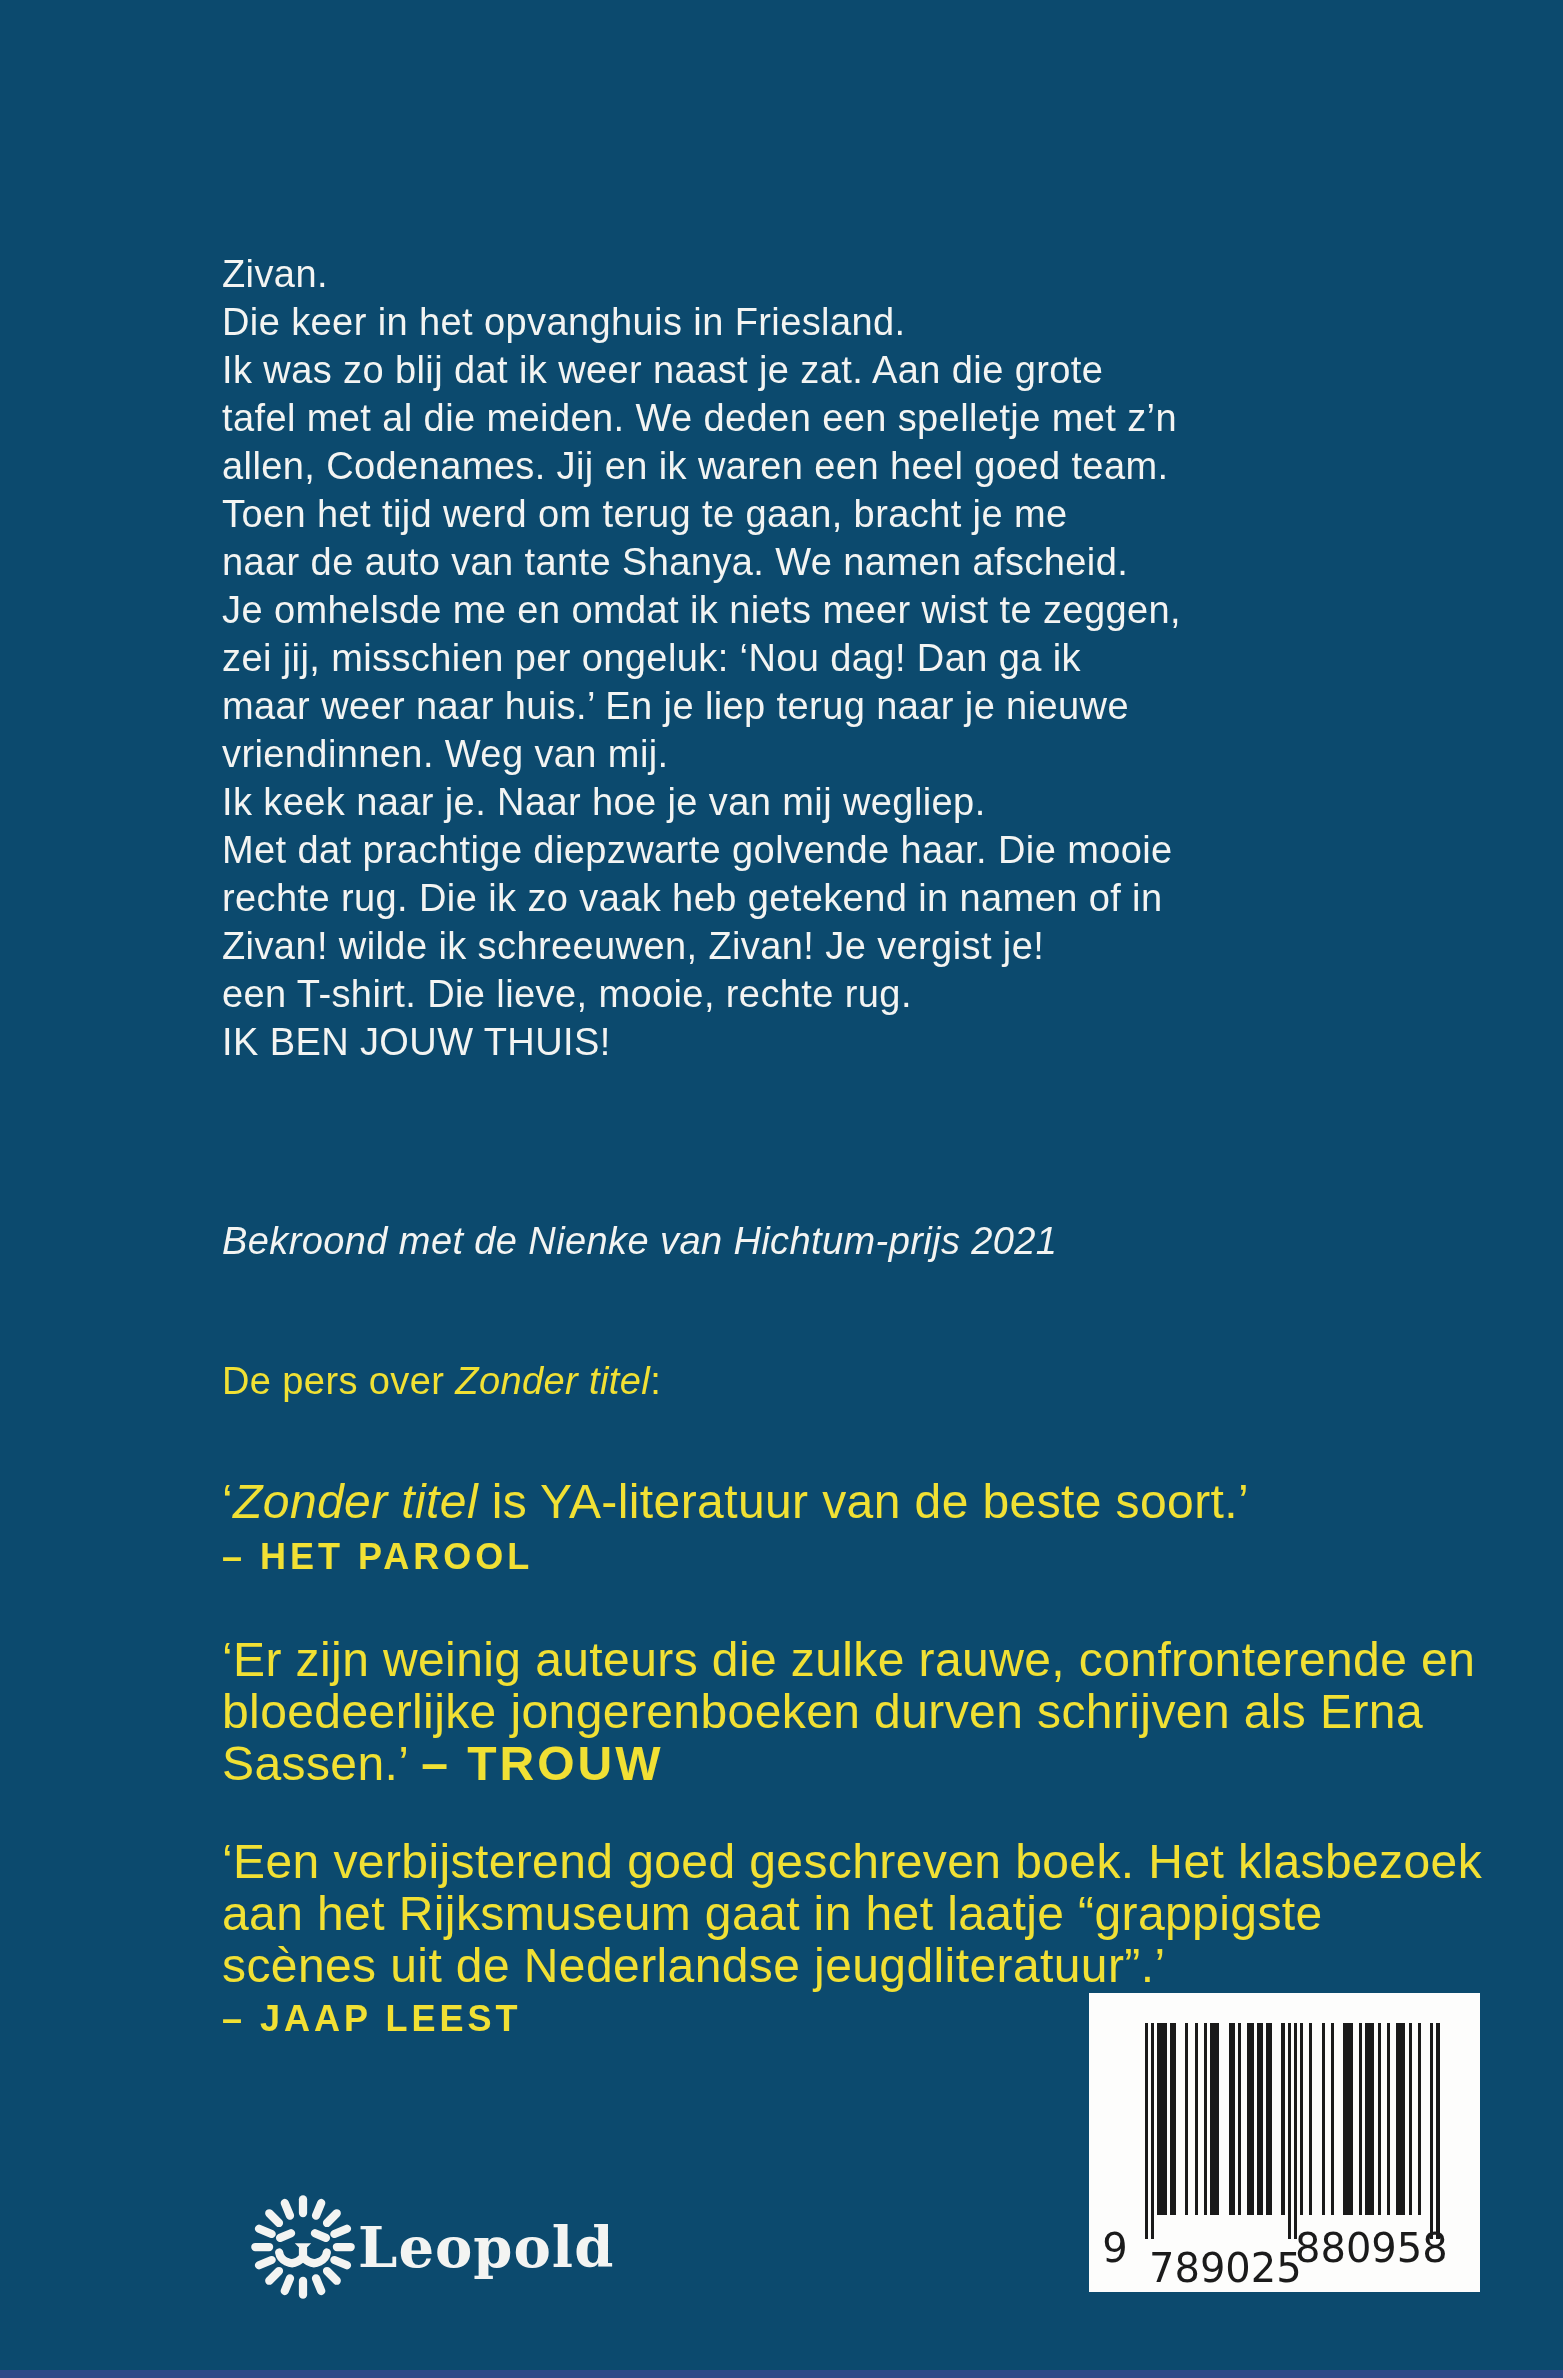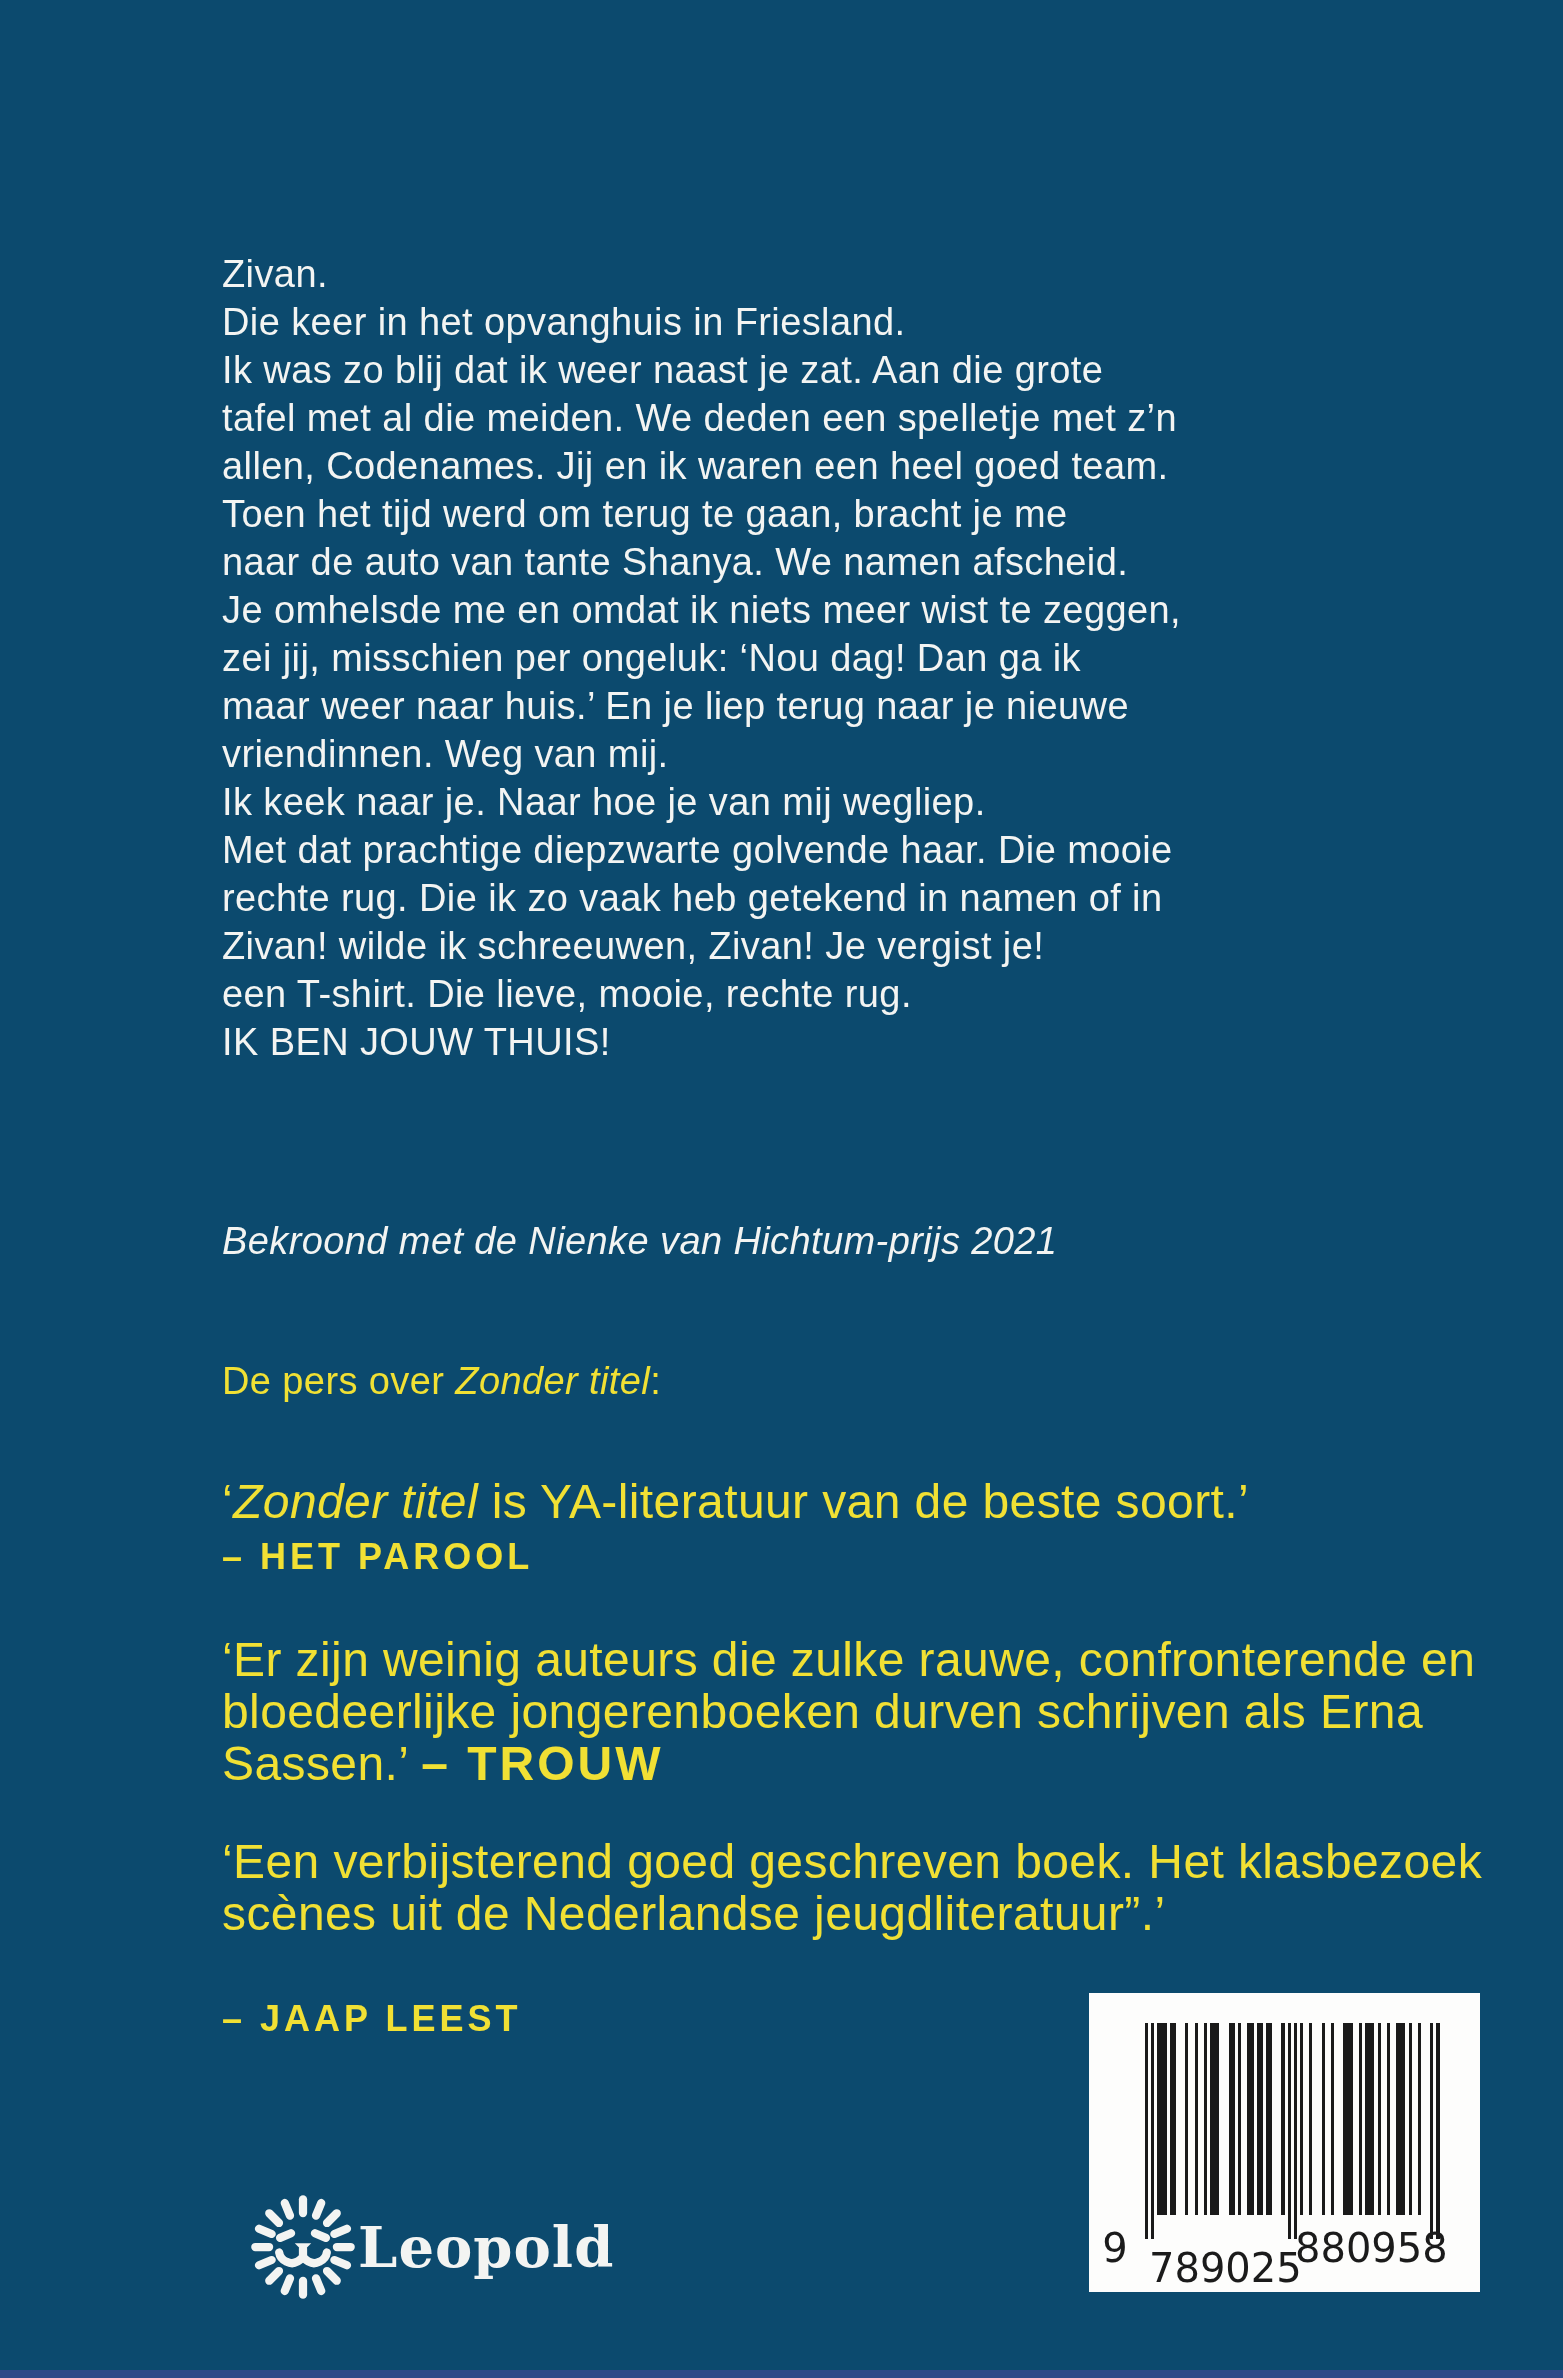--- a/index.html
+++ b/index.html
@@ -77,20 +77,21 @@
         <div class="line"><span>‘</span><span class="seg-i">Zonder titel</span><span> is YA-literatuur van de beste soort.’</span></div>
       </div>
       <div class="attribution yellow attr-q0">– HET PAROOL</div>
       <div class="quote yellow q1">
         <div class="line"><span>‘Er zijn weinig auteurs die zulke rauwe, confronterende en</span></div>
         <div class="line"><span>bloedeerlijke jongerenboeken durven schrijven als Erna</span></div>
         <div class="line"><span>Sassen.’ </span><span class="seg-b">– TROUW</span></div>
       </div>
       <div class="quote yellow q2">
         <div class="line"><span>‘Een verbijsterend goed geschreven boek. Het klasbezoek</span></div>
+        <div class="line"><span>aan het Rijksmuseum gaat in het laatje “grappigste</span></div>
         <div class="line"><span>scènes uit de Nederlandse jeugdliteratuur”.’</span></div>
       </div>
       <div class="attribution yellow attr-q2">– JAAP LEEST</div>
     </div>
 
   <div class="logo">
     <svg viewBox="-60 -60 120 120" width="110" height="110">
       <g id="lion-dashes" stroke="#f3f4f2" stroke-width="9" stroke-linecap="round">
           <line x1="37.0" y1="0.0" x2="52.0" y2="0.0"></line>
           <line x1="34.2" y1="14.2" x2="48.0" y2="19.9"></line>

